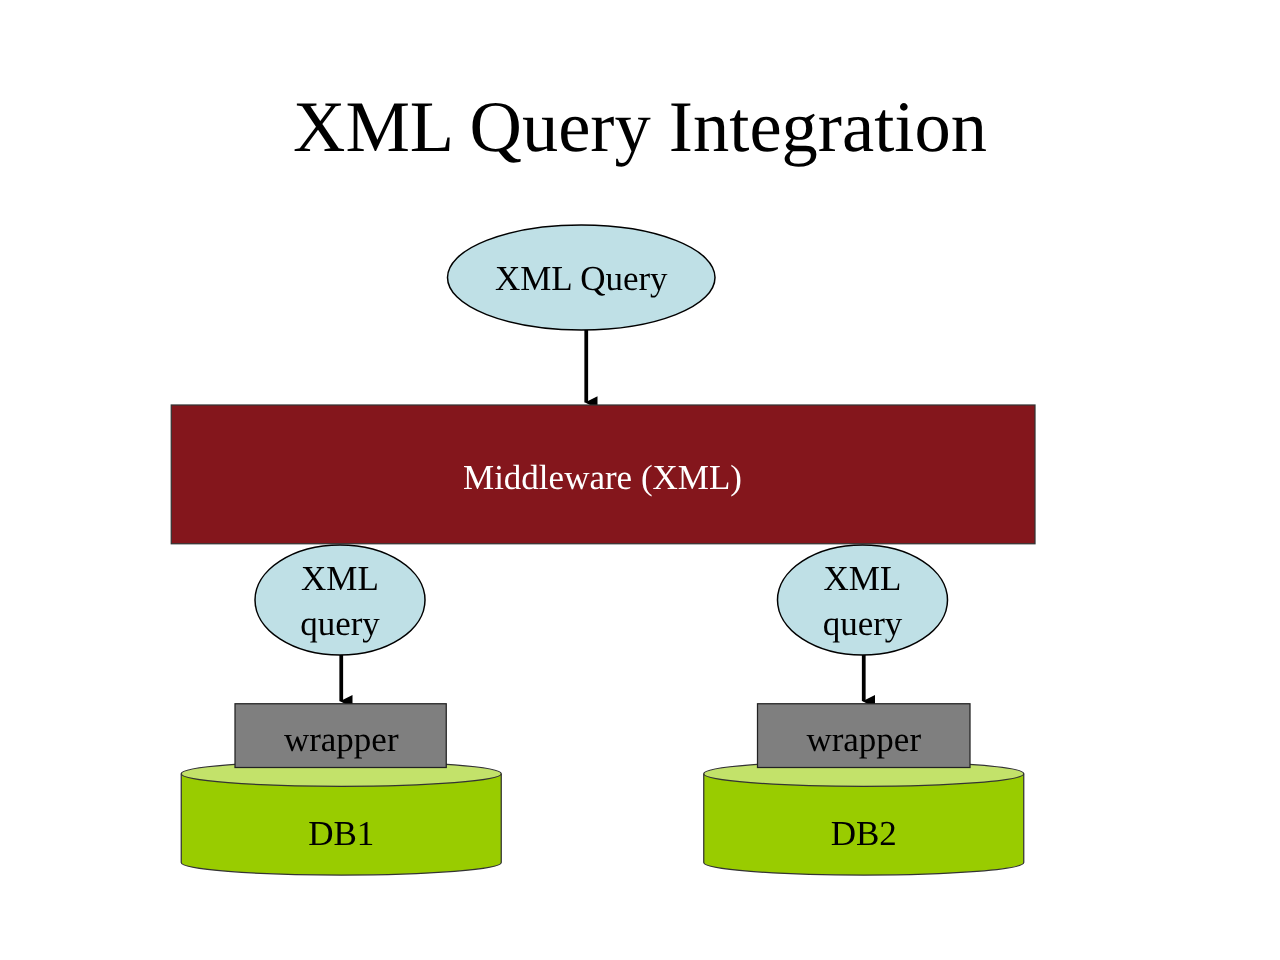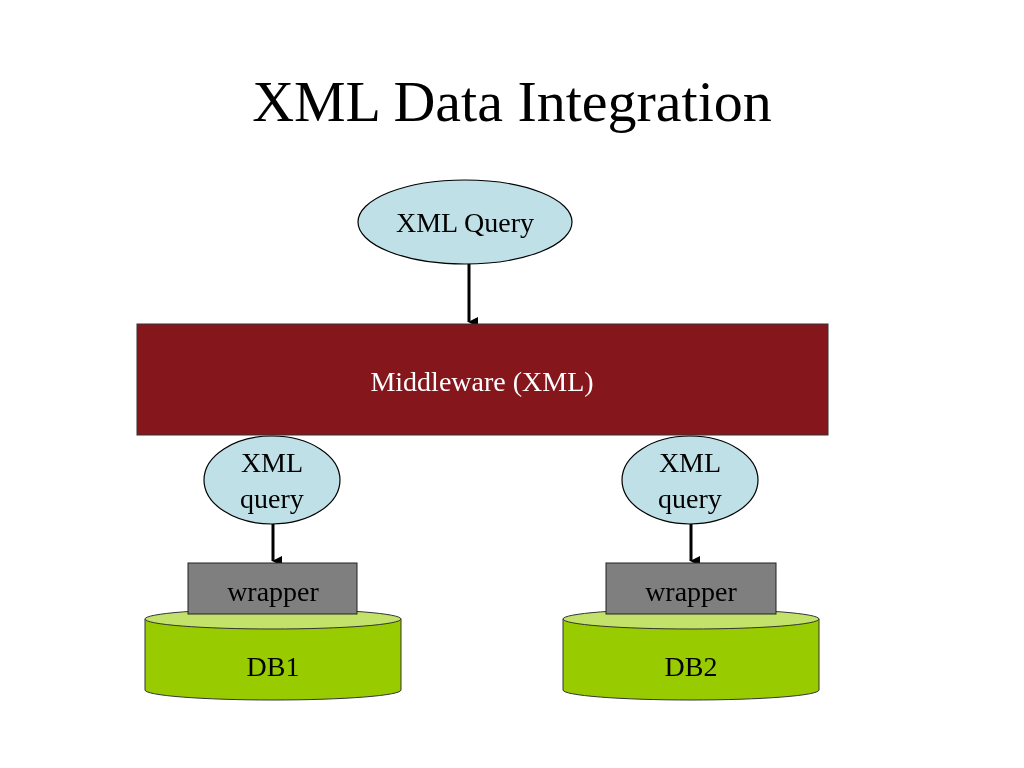--- a/index.html
+++ b/index.html
@@ -7,21 +7,21 @@
          font-family:"Liberation Serif", "DejaVu Serif", serif; }
   .title { position:absolute; left:0; top:62px; width:1024px; text-align:center;
            font-size:58px; color:#000; line-height:80px; }
   svg { position:absolute; left:0; top:0; }
   .lbl { font-family:"Liberation Serif", "DejaVu Serif", serif; font-size:28px; fill:#000; }
   .lbl-w { fill:#ffffff; }
 </style>
 </head>
 <body>
 
-<div class="title">XML Data Integration</div>
+<div class="title">XML Query Integration</div>
 
 <svg width="1024" height="768" viewBox="0 0 1024 768">
   <defs>
     <marker id="ah" markerWidth="10" markerHeight="10" refX="5" refY="9" orient="auto" markerUnits="userSpaceOnUse">
       <path d="M0,0 L10,0 L5,10 Z" fill="#000"></path>
     </marker>
   </defs>
 
   <g>
     <ellipse cx="465" cy="222" rx="107" ry="42" fill="#bfe0e6" stroke="#000" stroke-width="1.2"></ellipse>

